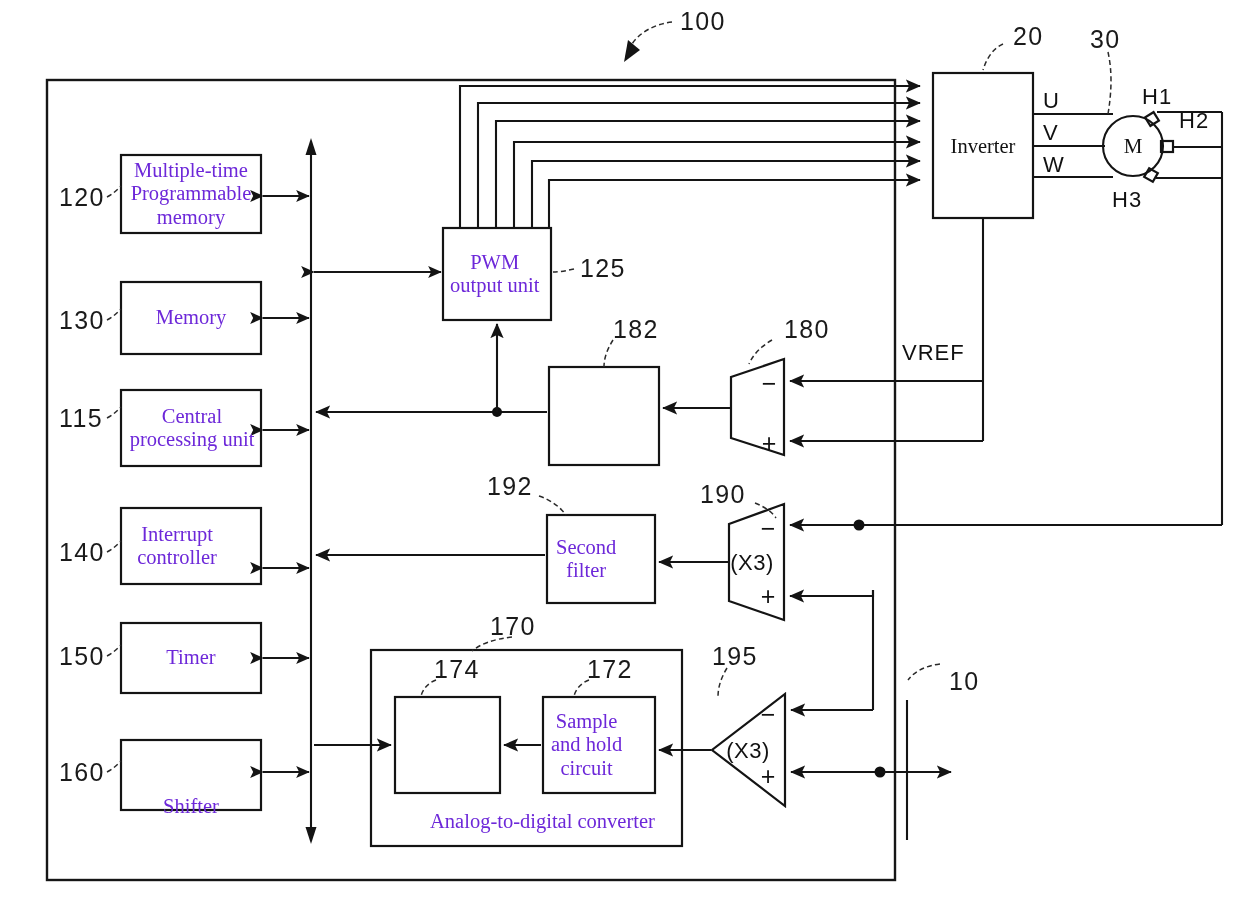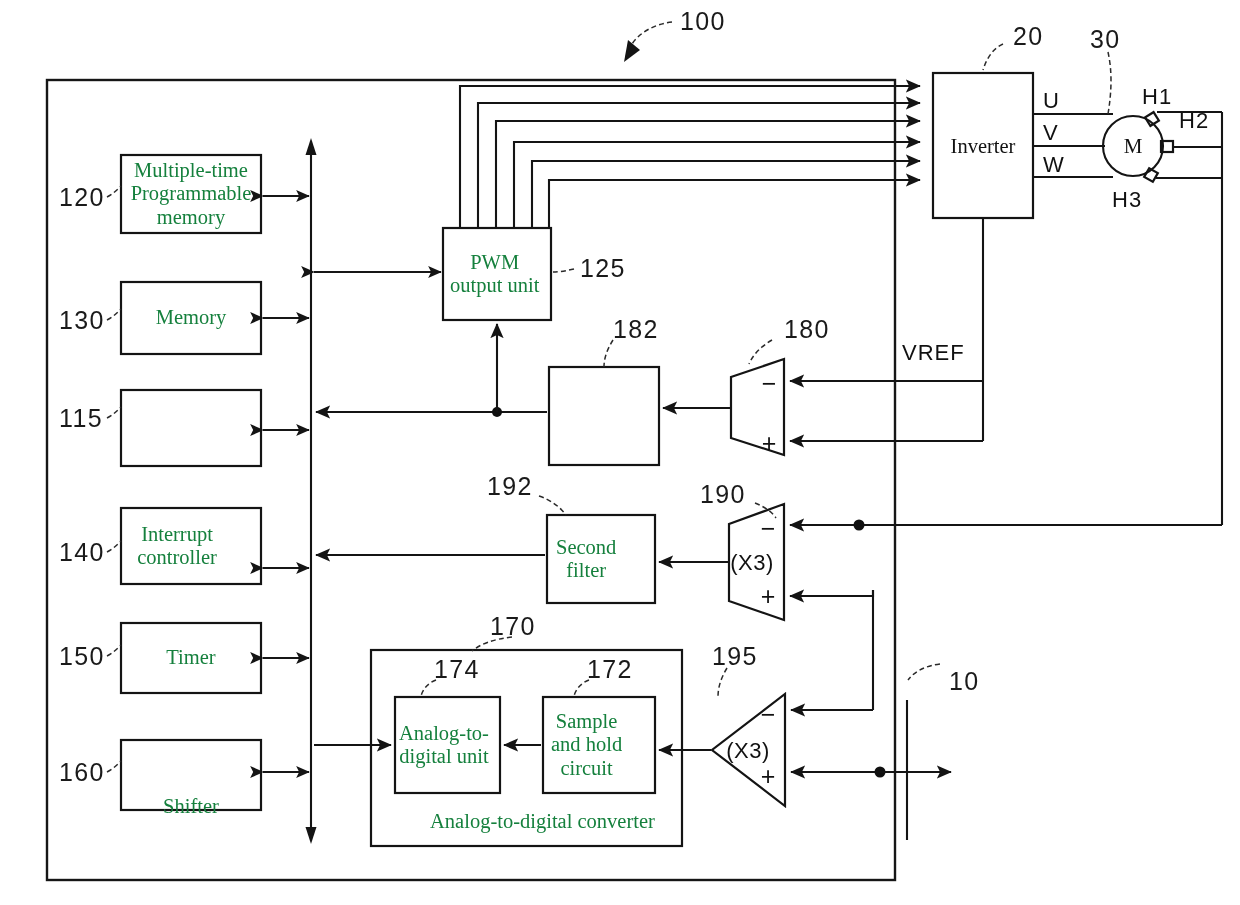--- a/index.html
+++ b/index.html
@@ -48,21 +48,21 @@
   .pm { font-family: "Liberation Sans", sans-serif; font-size: 25px; }
   .motorlbl { font-size: 21px; font-style: normal; }
   .blocktext {
     position: absolute;
     display: flex;
     align-items: center;
     justify-content: center;
     text-align: center;
     font-size: 20.5px;
     line-height: 1.14;
-    color: #15803d;
+    color: #6d28d9;
     font-family: "Liberation Serif", serif;
     pointer-events: none;
   }
   .blocktext.left { justify-content: flex-start; }
 </style>
 </head>
 <body>
 
 <div id="diagram-root">
 
@@ -234,32 +234,32 @@
     <text class="siglbl" x="1112" y="207">H3</text>
     <text class="motorlbl" x="1133" y="153" text-anchor="middle">M</text>
 
     <text class="lbl" x="983" y="153" text-anchor="middle">Inverter</text>
   </svg>
 
   <div class="blocktext" style="left:123px; top:157px; width:136px; height:74px;">
       <div>Multiple-time<br>Programmable<br>memory</div>
     </div>
   <div class="blocktext" style="left:123px; top:284px; width:136px; height:68px;">Memory</div>
+  <div class="blocktext" style="left:121px; top:392px; width:142px; height:72px;">
+      <div>Central<br>processing unit</div>
+    </div>
   <div class="blocktext" style="left:123px; top:510px; width:108px; height:72px;">
       <div>Interrupt<br>controller</div>
     </div>
   <div class="blocktext" style="left:123px; top:625px; width:136px; height:66px;">Timer</div>
   <div class="blocktext" style="left:123px; top:774px; width:136px; height:66px;">Shifter</div>
   <div class="blocktext left" style="left:450px; top:230px; width:104px; height:88px;">
       <div>PWM<br>output unit</div>
     </div>
   <div class="blocktext left" style="left:556px; top:517px; width:98px; height:84px;">
       <div>Second<br>filter</div>
     </div>
-  <div class="blocktext left" style="left:399px; top:699px; width:100px; height:92px;">
-      <div>Analog-to-<br>digital unit</div>
-    </div>
   <div class="blocktext left" style="left:551px; top:699px; width:104px; height:92px;">
       <div>Sample<br>and hold<br>circuit</div>
     </div>
   <div class="blocktext" style="left:373px; top:802px; width:307px; height:40px;padding-left:16px;">Analog-to-digital converter</div>
 
 </div>
 
 </body></html>

